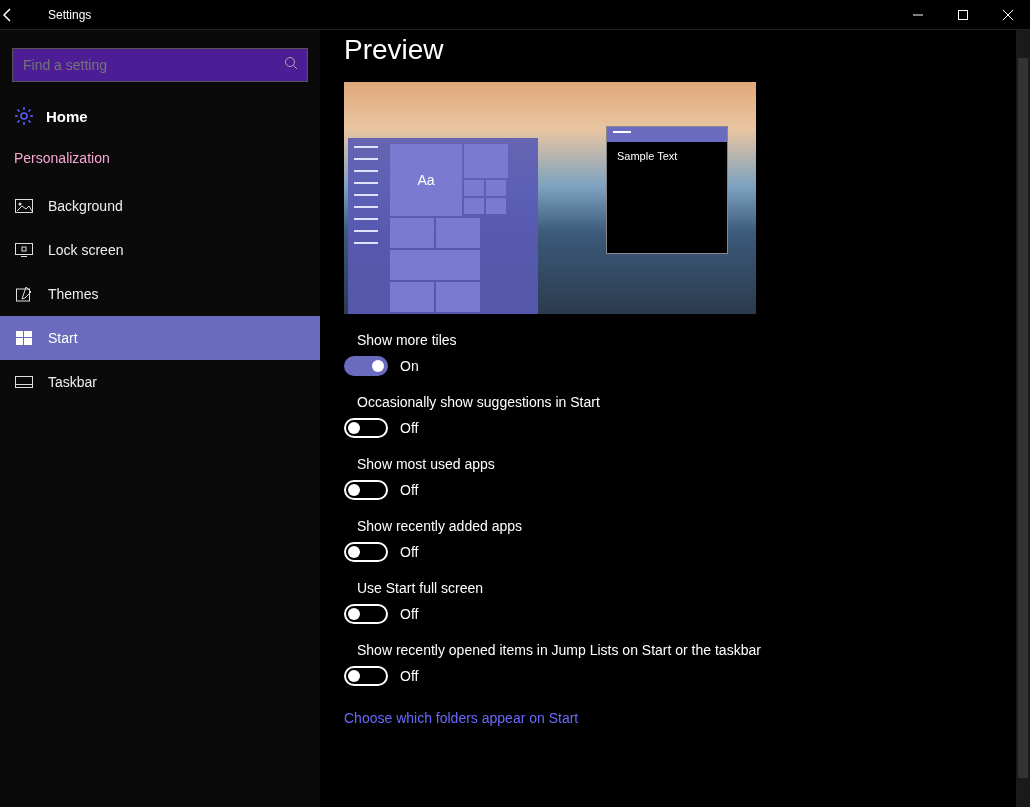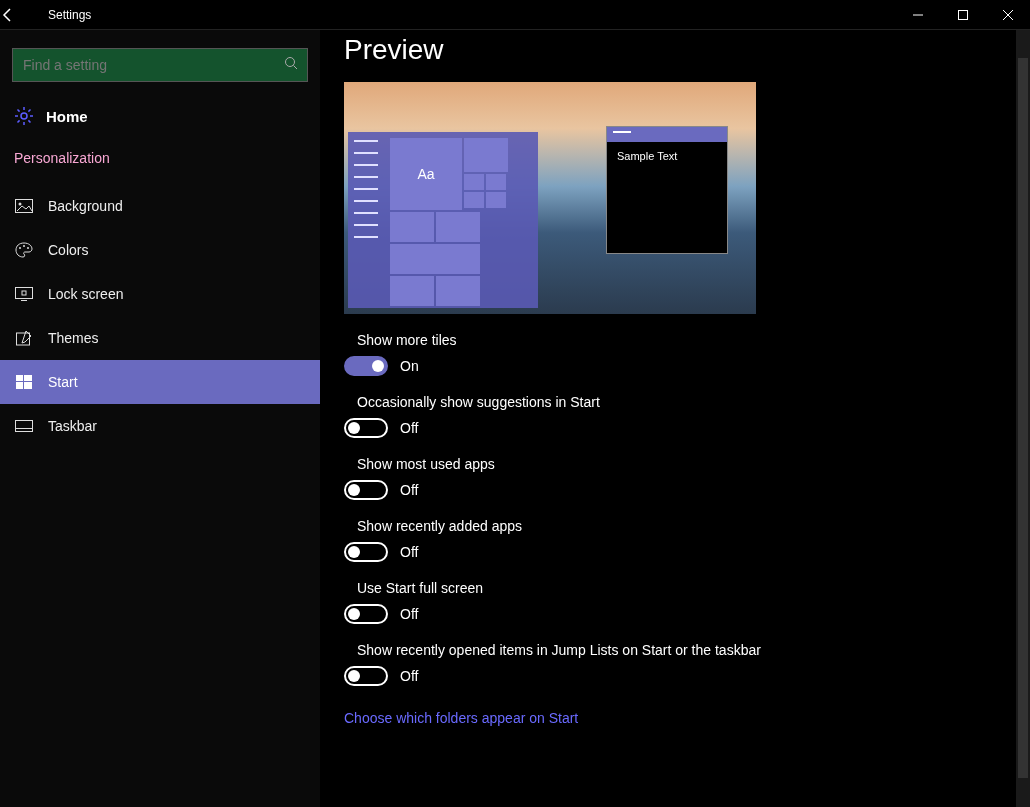--- a/index.html
+++ b/index.html
@@ -8,40 +8,40 @@
 .titlebar { height: 30px; display: flex; align-items: center; background: #000; border-bottom: 1px solid #222; }
 .titlebar .back { width: 48px; text-align: center; font-size: 16px; }
 .titlebar .title { font-size: 12px; flex: 0 0 auto; }
 .titlebar .spacer { flex: 1; }
 .titlebar .winbtn { width: 45px; height: 30px; display: flex; align-items: center; justify-content: center; font-size: 11px; }
 
 .app { display: flex; height: calc(807px - 30px); }
 
 .sidebar { width: 320px; background: #0a0a0a; padding: 18px 0 0 0; }
 .search-wrap { margin: 0 12px 18px 12px; }
-.search { width: 100%; height: 34px; background: #14532d; border: 1px solid #555; color: #aaa; padding: 0 34px 0 10px; font-size: 14px; position: relative; }
+.search { width: 100%; height: 34px; background: #4c1d95; border: 1px solid #555; color: #aaa; padding: 0 34px 0 10px; font-size: 14px; position: relative; }
 .search-box { position: relative; }
 .search-box .search-icon { position: absolute; right: 10px; top: 8px; color: #aaa; font-size: 14px; }
 
 .home-row { display: flex; align-items: center; gap: 12px; padding: 6px 14px 18px 14px; }
 .gear { color: #5c5cff; }
 .home-row .label { font-weight: 700; font-size: 15px; }
 
 .section-title { color: #f9a8d4; font-size: 14px; padding: 6px 14px 18px 14px; }
 
 .nav-item { display: flex; align-items: center; gap: 14px; padding: 14px 14px; font-size: 14px; color: #eee; }
 .nav-item .icon { width: 20px; display: flex; justify-content: center; color: #ddd; }
 .nav-item.active { background: #6a6abf; }
 .nav-item.active .icon, .nav-item.active .label { color: #fff; }
 
 .content { flex: 1; background: #000; padding: 0 8px 0 24px; overflow-y: auto; position: relative; }
 .content h1 { font-weight: 300; font-size: 28px; margin: 4px 0 16px 0; }
 
 .preview-box { width: 412px; height: 232px; background: linear-gradient(to bottom, #e0a87a 0%, #e9c5a0 20%, #7da2c0 45%, #3c5a7a 65%, #2b3b4e 100%); position: relative; margin-bottom: 18px; }
-.preview-start { position: absolute; left: 4px; bottom: 6px; width: 190px; height: 176px; background: rgba(90,90,180,0.9); display: flex; }
+.preview-start { position: absolute; left: 4px; bottom: 0; width: 190px; height: 176px; background: rgba(90,90,180,0.9); display: flex; }
 .preview-start .menu-lines { width: 38px; padding: 8px 6px; display: flex; flex-direction: column; gap: 10px; }
 .preview-start .menu-lines div { height: 2px; background: #e0e0ff; width: 24px; }
 .preview-tiles { flex: 1; padding: 6px 4px; display: flex; flex-direction: column; gap: 2px; }
 .tile-row { display: flex; gap: 2px; }
 .tile { background: #7a7ad0; }
 .tile.big { width: 72px; height: 72px; display: flex; align-items: center; justify-content: center; font-size: 14px; }
 .tile.mid { width: 44px; height: 34px; }
 .tile.sm { width: 20px; height: 16px; }
 .tile.wide { width: 90px; height: 30px; }
 .tile.half { width: 44px; height: 30px; }
@@ -135,31 +135,20 @@
       <span class="icon">
         <svg width="18" height="14" viewBox="0 0 18 14">
             <rect x="0.5" y="0.5" width="17" height="13" stroke="#ddd" fill="none"></rect>
             <circle cx="5" cy="5" r="1.5" fill="#ddd"></circle>
             <path d="M2 12 L7 7 L11 10 L14 7 L17 12" stroke="#ddd" fill="none"></path>
           </svg>
       </span>
       <span class="label">Background</span>
     </div>
 
-    <div class="nav-item">
-      <span class="icon">
-        <svg width="18" height="16" viewBox="0 0 18 16">
-            <path d="M9 1 C4 1 1 4 1 8 C1 12 4 15 8 15 C10 15 10 13 9 12 C8 11 9 10 10 10 L14 10 C16 10 17 8 17 7 C17 4 14 1 9 1 Z" stroke="#ddd" fill="none"></path>
-            <circle cx="5" cy="6" r="1" fill="#ddd"></circle>
-            <circle cx="9" cy="4" r="1" fill="#ddd"></circle>
-            <circle cx="13" cy="6" r="1" fill="#ddd"></circle>
-          </svg>
-      </span>
-      <span class="label">Colors</span>
-    </div>
 
     <div class="nav-item">
       <span class="icon">
         <svg width="18" height="14" viewBox="0 0 18 14">
             <rect x="0.5" y="0.5" width="17" height="11" stroke="#ddd" fill="none"></rect>
             <rect x="6" y="13" width="6" height="1" fill="#ddd"></rect>
             <rect x="7" y="4" width="4" height="4" stroke="#ddd" fill="none"></rect>
           </svg>
       </span>
       <span class="label">Lock screen</span>

